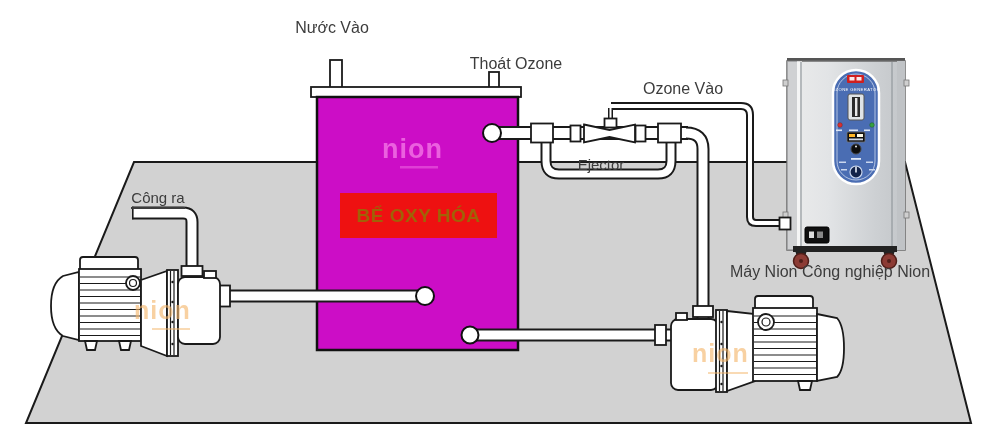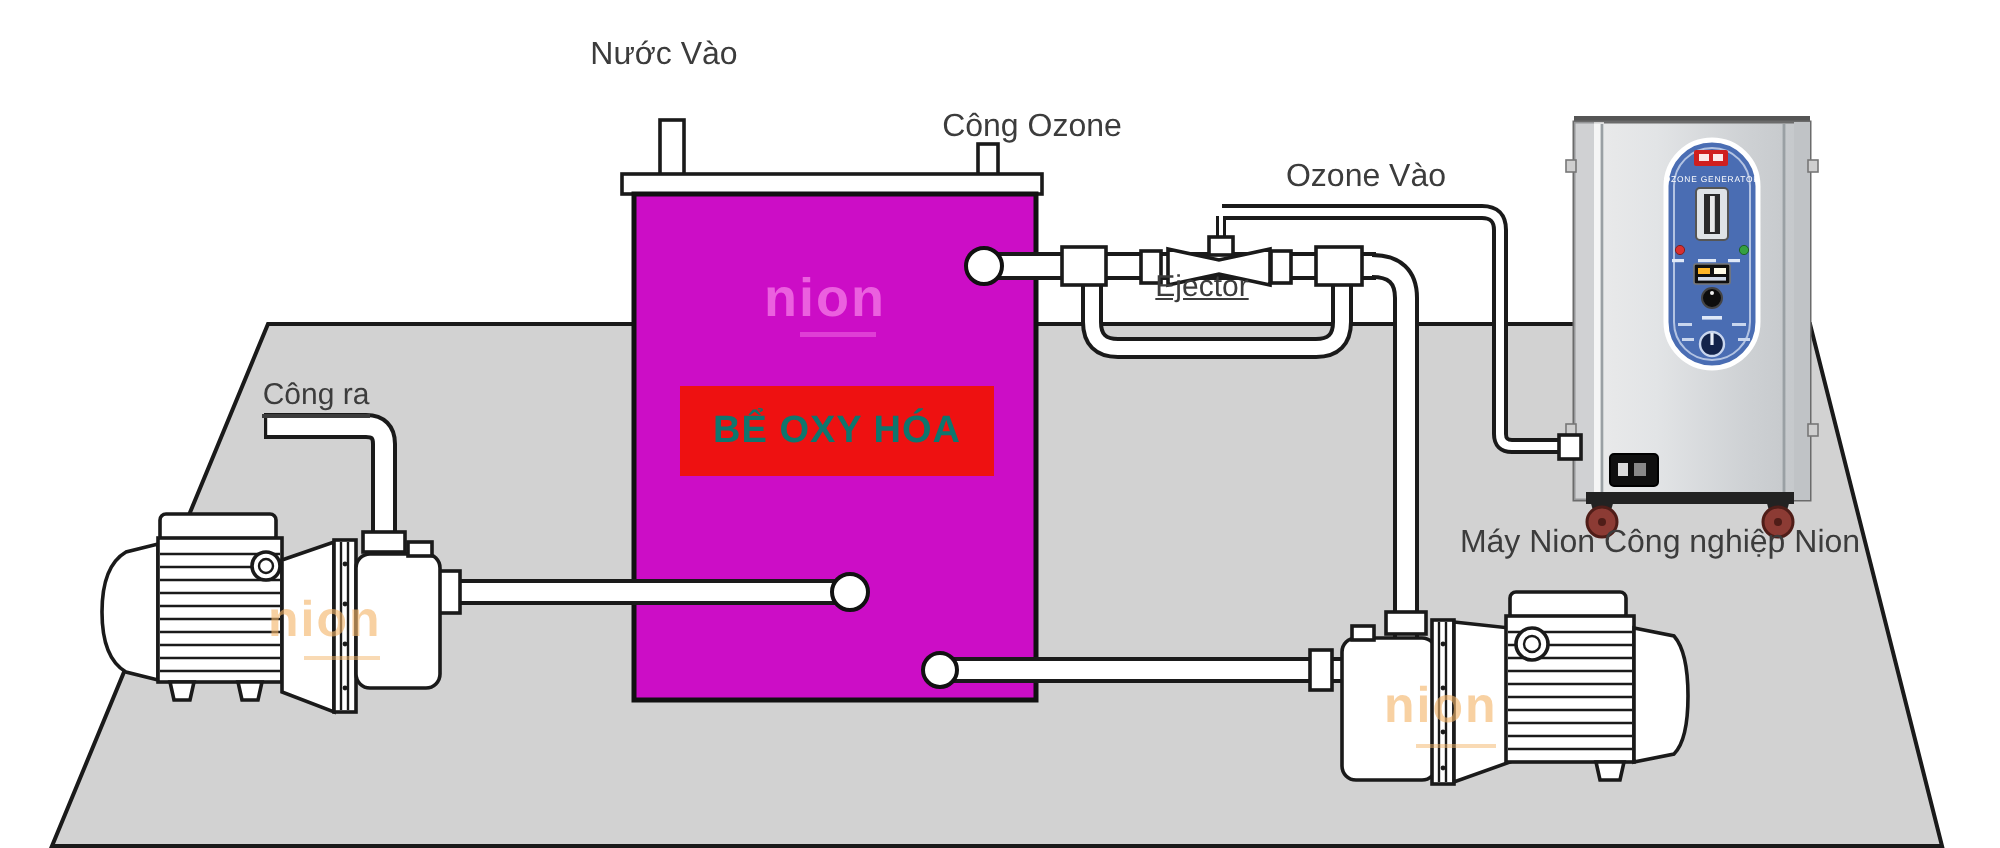--- a/index.html
+++ b/index.html
@@ -11,21 +11,21 @@
   .pi{fill:none;stroke:#ffffff;}
   .fit{fill:#ffffff;stroke:#1a1a1a;stroke-width:1.8;}
   .shape{fill:#ffffff;stroke:#1a1a1a;stroke-width:1.8;}
   .fin{stroke:#1a1a1a;stroke-width:1.2;}
   
   .lbl{position:absolute;font-size:16px;color:var(--label_text,#3c3c3c);
        text-align:center;white-space:nowrap;line-height:1.1;}
   .lbl.small{font-size:15px;}
   .underlined{border-bottom:2px solid var(--label_text,#3c3c3c);padding-bottom:1px;}
   .tank-title{position:absolute;left:340px;top:193px;width:157px;height:55px;
-       line-height:45px;text-align:center;color:#0f766e;font-size:19px;font-weight:600;
+       line-height:45px;text-align:center;color:#a16207;font-size:19px;font-weight:600;
        letter-spacing:.5px;white-space:nowrap;}
   .brand{position:absolute;font-weight:bold;letter-spacing:1px;
        white-space:nowrap;line-height:1;}
   .brand.tank{left:382px;top:136px;width:74px;font-size:27px;color:var(--logo_pink,#ef6ae2);opacity:.9;}
   .brand.pumpL{left:134px;top:298px;width:74px;font-size:25px;color:var(--logo_orange,#f4b56a);opacity:.62;}
   .brand.pumpB{left:692px;top:341px;width:80px;font-size:25px;color:var(--logo_orange,#f4b56a);opacity:.62;}
 </style>
 </head>
 <body>
 
@@ -250,23 +250,23 @@
   </g>
   <g>
     <path class="po" stroke-width="5" d="M610.5 108 V120"></path>
     <path class="pi" stroke-width="2" d="M610.5 108 V120"></path>
     <rect class="fit" x="604.5" y="118.5" width="12" height="9"></rect>
   </g>
   <rect class="fit" x="779.5" y="217.5" width="11" height="12"></rect>
 </svg>
 
 <div class="lbl" style="left:283px;top:19px;width:98px;">Nước Vào</div>
-<div class="lbl" style="left:466px;top:55px;width:100px;">Công Ozone</div>
+<div class="lbl" style="left:466px;top:55px;width:100px;">Thoát Ozone</div>
 <div class="lbl" style="left:638px;top:80px;width:90px;">Ozone Vào</div>
-<div class="lbl small" style="left:568px;top:136px;width:66px;text-decoration:underline;">Ejector</div>
+<div class="lbl small" style="left:568px;top:157px;width:66px;">Ejector</div>
 <div class="lbl small" style="left:127px;top:190px;width:62px;">
   <span class="underlined">Công ra</span>
 </div>
 <div class="lbl" style="left:716px;top:263px;width:228px;">Máy Nion Công nghiệp Nion</div>
 
 <div class="tank-title">BỂ OXY HÓA</div>
 <div class="brand tank">nion</div>
 <div class="brand pumpL">nion</div>
 <div class="brand pumpB">nion</div>
 

